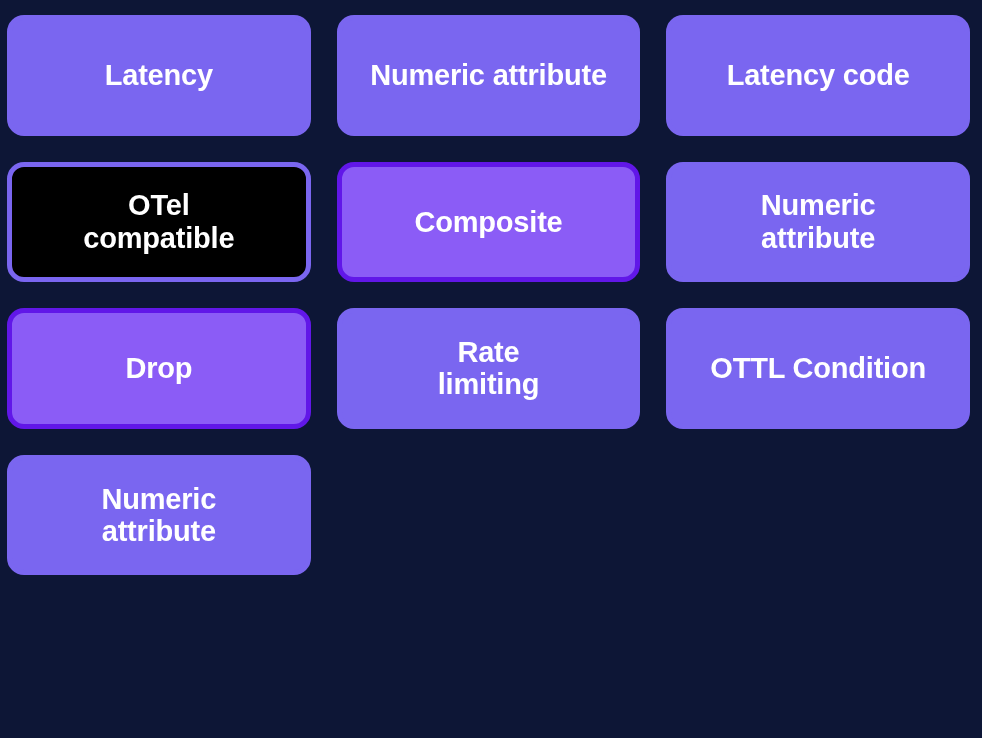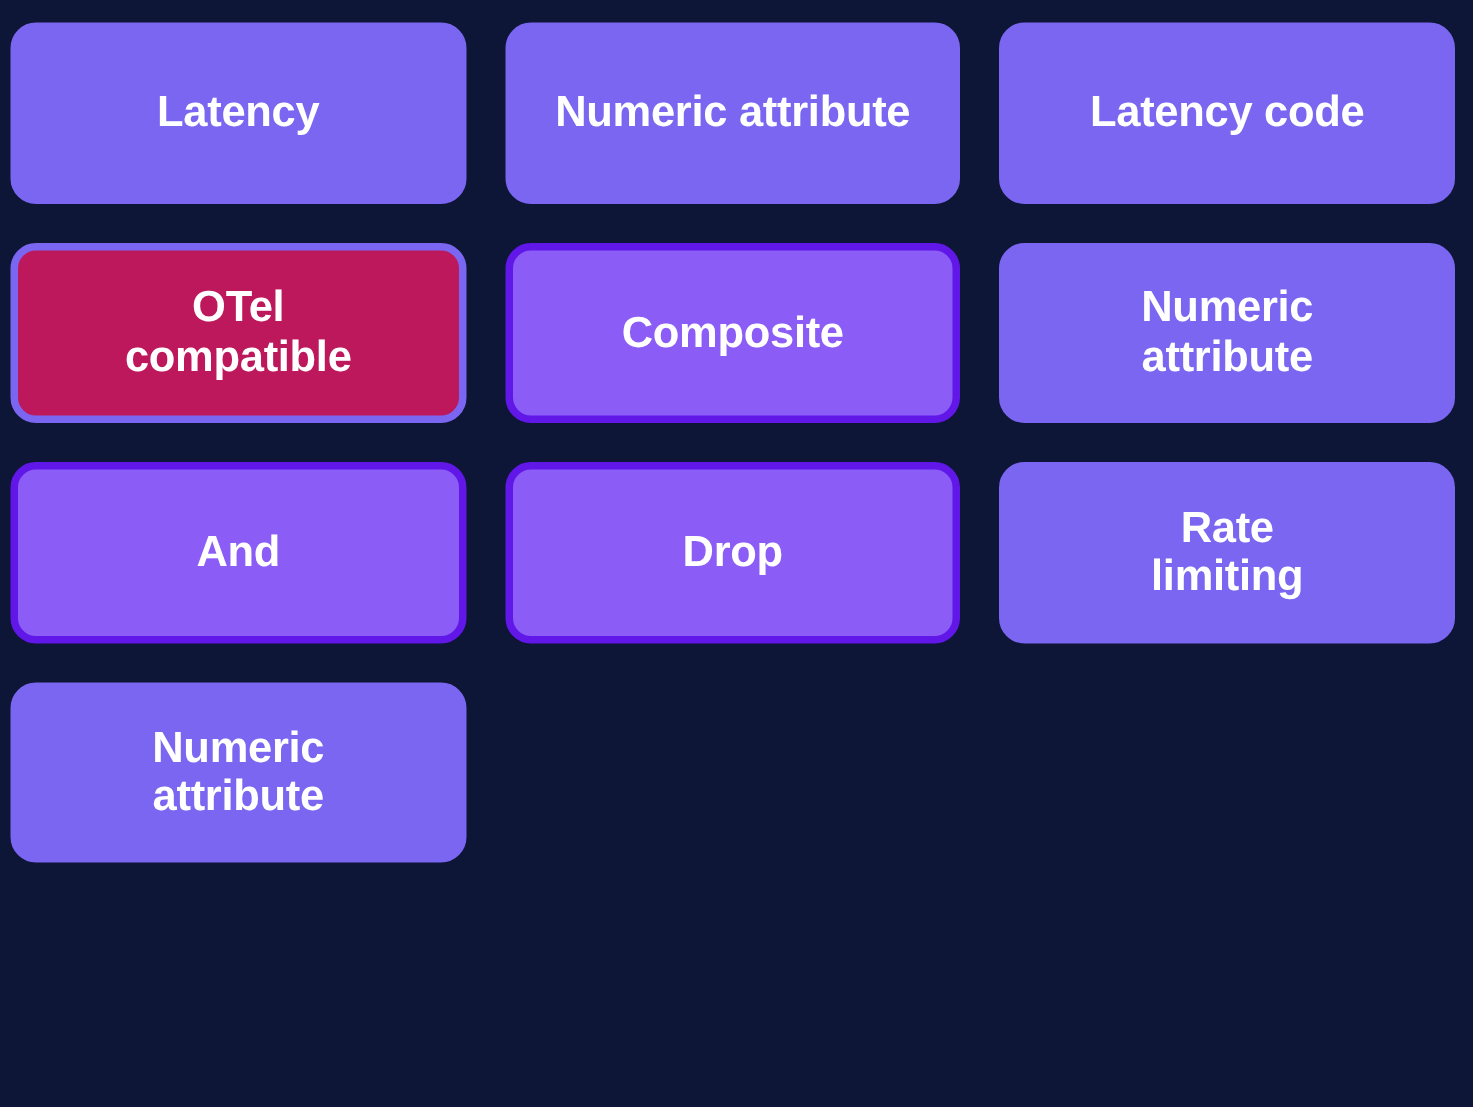--- a/index.html
+++ b/index.html
@@ -50,21 +50,21 @@
   
   .card.v-light {
     background: #7a66f0;
     border-color: #7a66f0;
   }
   .card.v-deep {
     background: #8b5cf6;
     border-color: #6117e8;
   }
   .card.v-outline {
-    background: #be185d;
+    background: #000000;
     border-color: #7a66f0;
   }
 </style>
 </head>
 <body>
 
 <div id="card-grid">
     <div class="card v-light">
       <span class="card-label">Latency</span>
     </div>
@@ -79,26 +79,26 @@
 compatible</span>
     </div>
     <div class="card v-deep">
       <span class="card-label">Composite</span>
     </div>
     <div class="card v-light">
       <span class="card-label">Numeric
 attribute</span>
     </div>
     <div class="card v-deep">
-      <span class="card-label">And</span>
-    </div>
-    <div class="card v-deep">
       <span class="card-label">Drop</span>
     </div>
     <div class="card v-light">
       <span class="card-label">Rate
 limiting</span>
+    </div>
+    <div class="card v-light">
+      <span class="card-label">OTTL Condition</span>
     </div>
     <div class="card v-light">
       <span class="card-label">Numeric
 attribute</span>
     </div>
   </div>
 
 </body></html>

